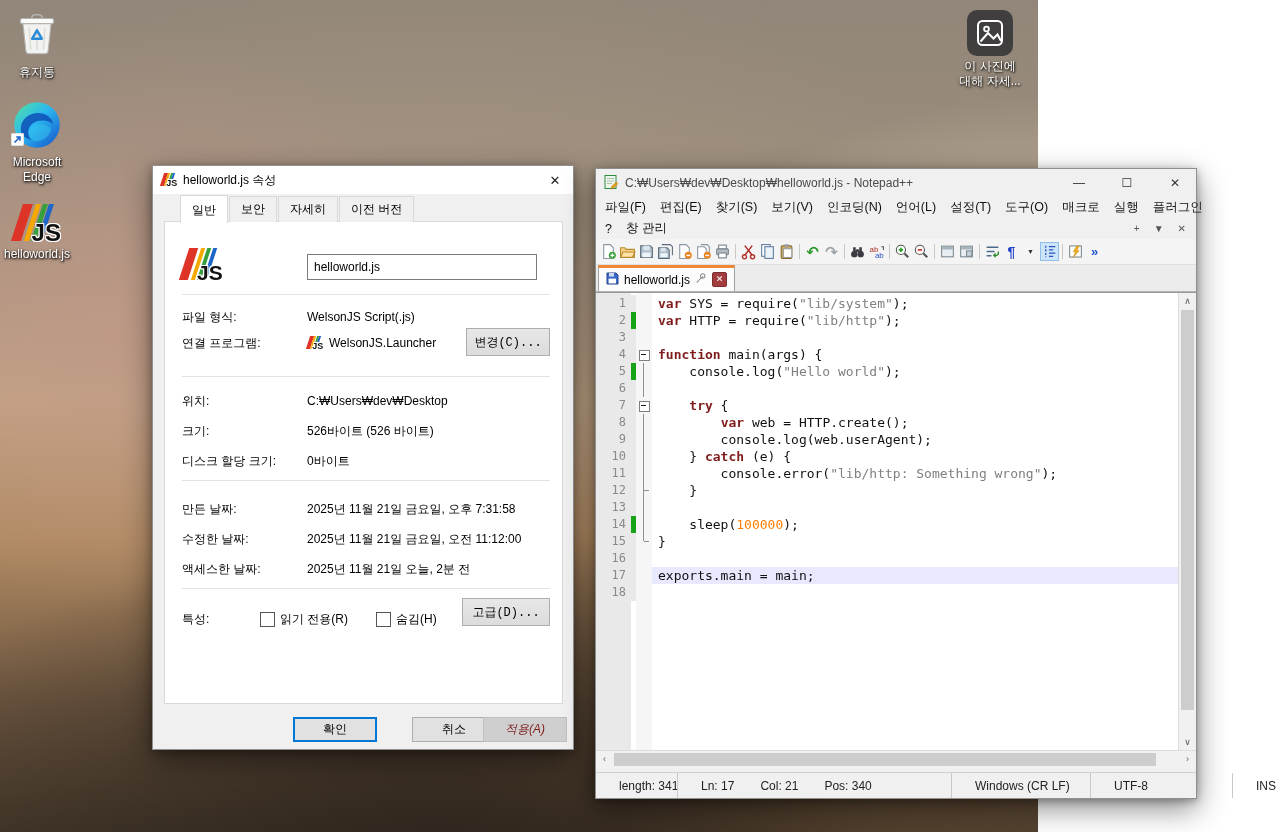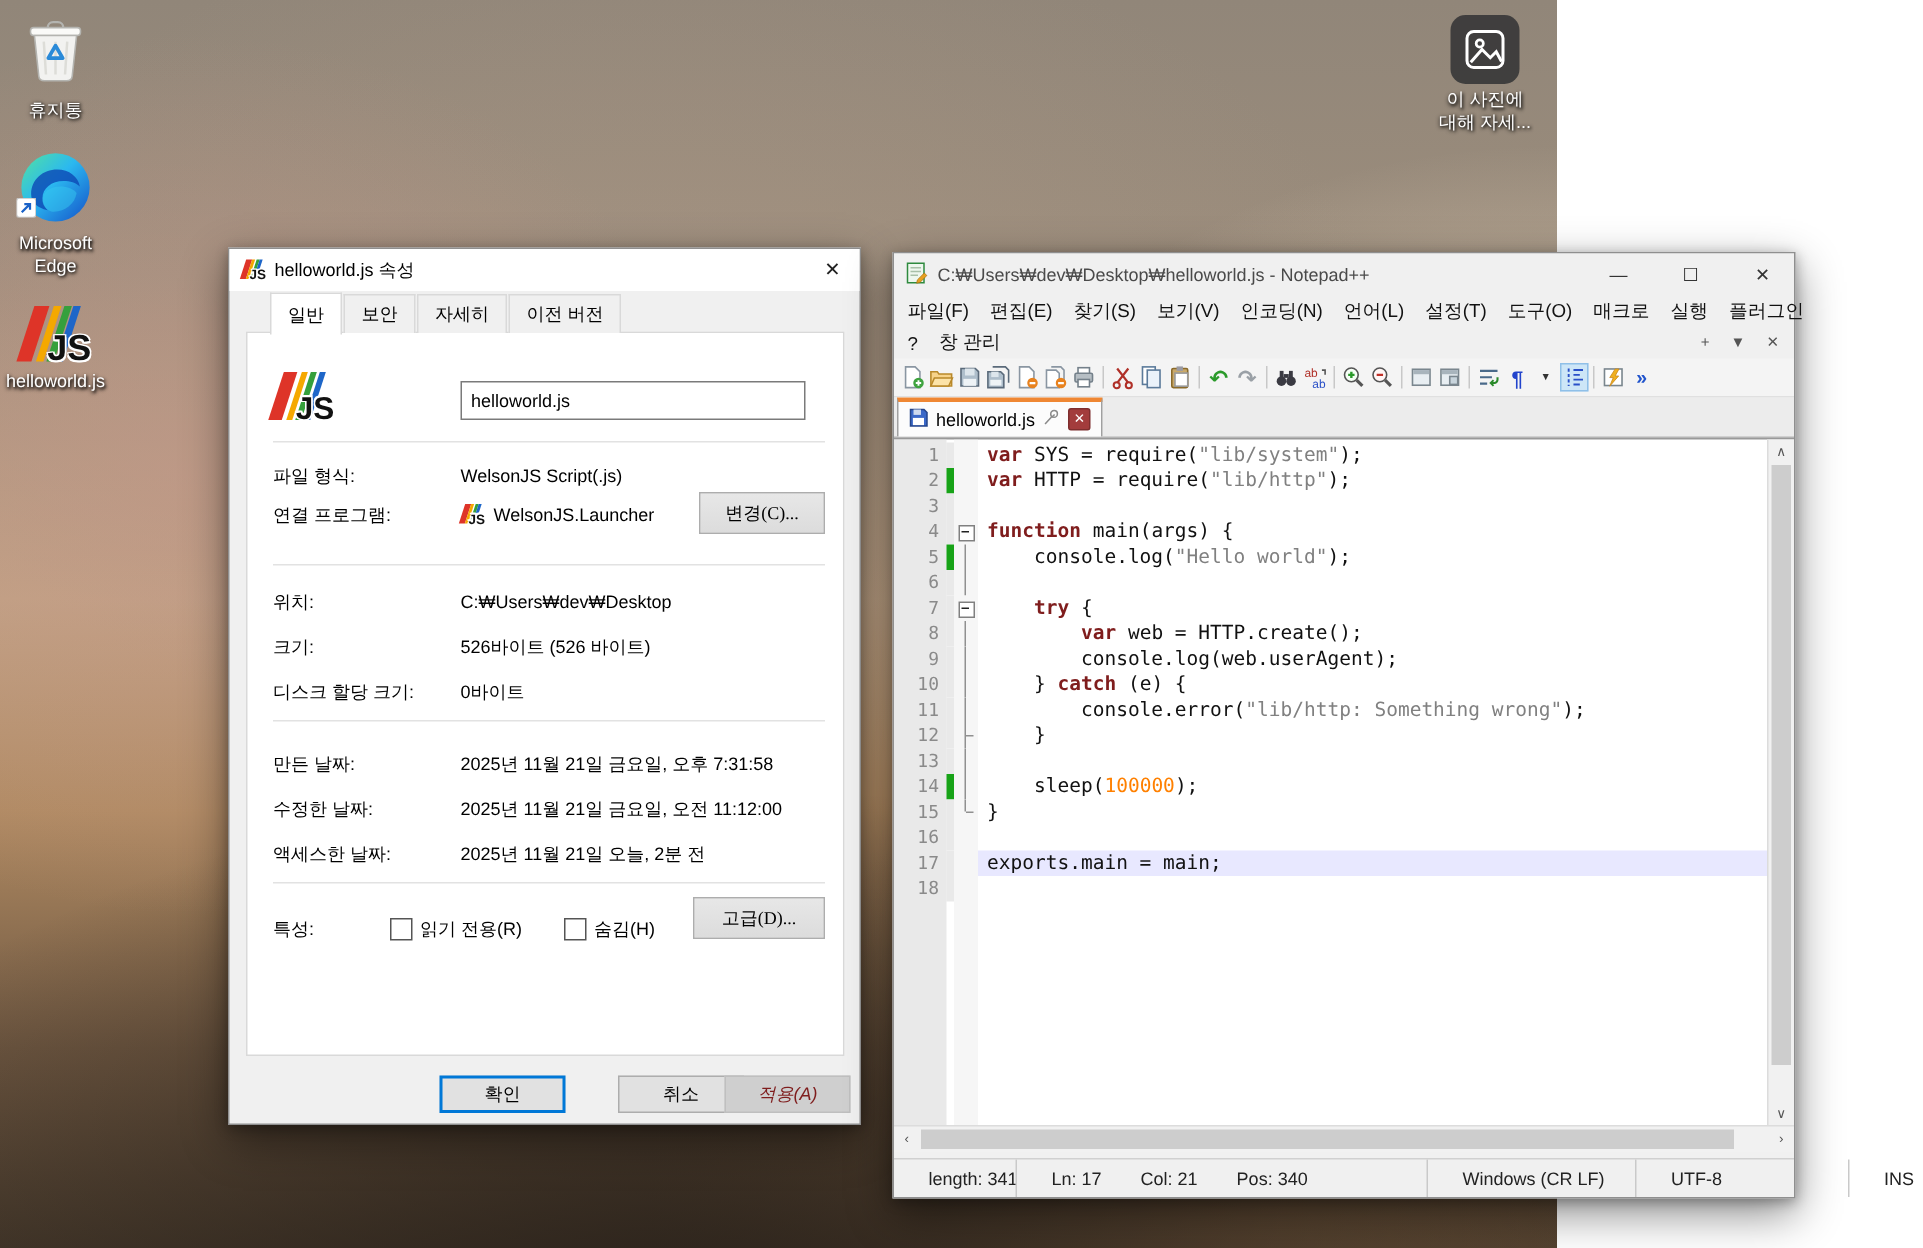--- a/index.html
+++ b/index.html
@@ -55,21 +55,21 @@
   .prow .pl{position:absolute;left:0;color:#000;}
   .prow .pv{position:absolute;left:125px;color:#000;display:flex;align-items:center;gap:6px;white-space:nowrap;}
   .psep{position:absolute;left:17px;right:12px;height:1px;background:#e2e2e2;}
   .row-icon{top:24px;height:42px;}
   .row-icon input{position:absolute;left:125px;right:13px;height:24px;border:1px solid #7a7a7a;
     font-size:12px;padding:0 6px;font-family:inherit;color:#000;background:#fff;}
   .sep1{top:72px}.sep2{top:154px}.sep3{top:258px}.sep4{top:366px}
   .row-ft{top:84px}.row-op{top:110px}.row-loc{top:168px}.row-size{top:198px}.row-disk{top:228px}
   .row-cr{top:276px}.row-mo{top:306px}.row-ac{top:336px}.row-attr{top:386px}
   .wbtn{position:absolute;background:linear-gradient(#e7e7e7,#dcdcdc);border:1px solid #adadad;
-    font-size:12px;color:#000;display:flex;align-items:center;justify-content:center;font-family:Liberation Serif, serif;}
+    font-size:12px;color:#000;display:flex;align-items:center;justify-content:center;font-family:Liberation Mono, monospace;}
   #btn-change{right:12px;top:106px;width:84px;height:28px;}
   #btn-advanced{right:12px;top:376px;width:88px;height:28px;}
   .chk{display:inline-flex;align-items:center;gap:5px;margin-right:22px;}
   .chk .box{width:13px;height:13px;border:1px solid #555;background:#fff;}
   .dlg-btn{position:absolute;width:84px;height:25px;top:551px;font-size:12px;
     display:flex;align-items:center;justify-content:center;background:#e1e1e1;border:1px solid #adadad;}
   #btn-ok{left:140px;border:2px solid #0078d7;}
   #btn-cancel{left:235px;margin-left:24px;}
   #btn-apply{left:330px;background:#cfcfcf;border-color:#bfbfbf;color:#7f1d1d;font-style:italic;}
 

